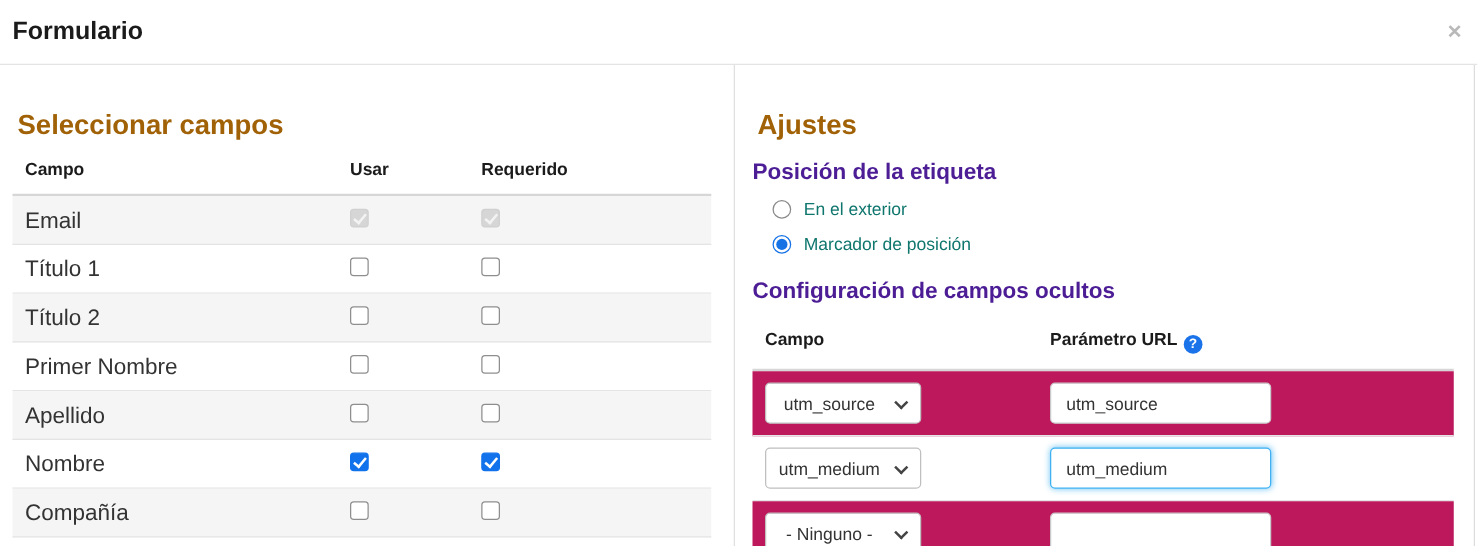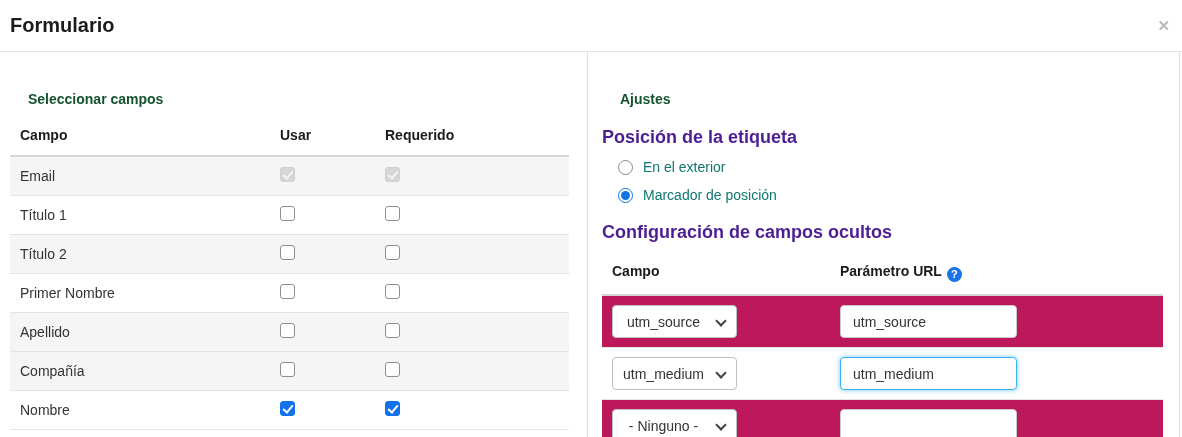--- a/index.html
+++ b/index.html
@@ -17,28 +17,28 @@
     padding:0 12px 0 10px;
   }
   .modal-title { font-size:20px; font-weight:bold; color:#1b1b1b; }
   .close-x { color:#b9b9b9; font-size:15px; font-weight:bold; cursor:pointer; line-height:1; }
 
   
   .modal-body { display:flex; width:1180px; height:385px; border-right:1px solid #ddd; }
   .left-panel  { width:588px; border-right:1px solid #e0e0e0; padding:0 18px 0 10px; }
   .right-panel { flex:1; padding:0 16px 0 14px; }
 
-  h2.section-heading { font-size:14px; font-weight:bold; margin:34px 0 0 18px; line-height:27px; color:#14532d; }
+  h2.section-heading { font-size:22px; font-weight:bold; margin:34px 0 0 4px; line-height:27px; color:#a16207; }
 
   
   .lt-header { display:flex; font-weight:bold; font-size:14px; padding:14px 0 12px 0; border-bottom:2px solid #d6d6d6; color:#1b1b1b; }
   .col-label { width:270px; padding-left:10px; }
   .col-usar  { width:105px; }
   .col-req   { flex:1; }
-  .trow { display:flex; align-items:center; height:39px; border-bottom:1px solid #e4e4e4; font-size:14px; color:#333; }
+  .trow { display:flex; align-items:center; height:39px; border-bottom:1px solid #e4e4e4; font-size:18px; color:#333; }
   .trow.stripe { background:#f5f5f6; }
 
   
   .cb { width:15px; height:15px; border:1px solid #8e8e8e; border-radius:3px; background:#fff; position:relative; display:inline-block; }
   .cb.checked { background:#1172ec; border-color:#1172ec; }
   .cb.checked::after {
     content:""; position:absolute; left:4px; top:1px; width:4px; height:8px;
     border:solid #fff; border-width:0 2px 2px 0; transform:rotate(40deg);
   }
   .cb.disabled { background:#d6d6d6; border-color:#d0d0d0; }
@@ -115,29 +115,29 @@
         <div class="trow">
           <div class="col-label">Primer Nombre</div>
           <div class="col-usar"><span class="cb"></span></div>
           <div class="col-req"><span class="cb"></span></div>
         </div>
         <div class="trow stripe">
           <div class="col-label">Apellido</div>
           <div class="col-usar"><span class="cb"></span></div>
           <div class="col-req"><span class="cb"></span></div>
         </div>
+        <div class="trow">
+          <div class="col-label">Nombre</div>
+          <div class="col-usar"><span class="cb checked"></span></div>
+          <div class="col-req"><span class="cb checked"></span></div>
+        </div>
         <div class="trow stripe">
           <div class="col-label">Compañía</div>
           <div class="col-usar"><span class="cb"></span></div>
           <div class="col-req"><span class="cb"></span></div>
-        </div>
-        <div class="trow">
-          <div class="col-label">Nombre</div>
-          <div class="col-usar"><span class="cb checked"></span></div>
-          <div class="col-req"><span class="cb checked"></span></div>
         </div>
       </div>
   </div>
 
   <div class="right-panel">
     <h2 class="section-heading">Ajustes</h2>
     <div class="sub-label">Posición de la etiqueta</div>
     <div id="radio-group">
         <div class="radio-row">
           <span class="radio"></span>

